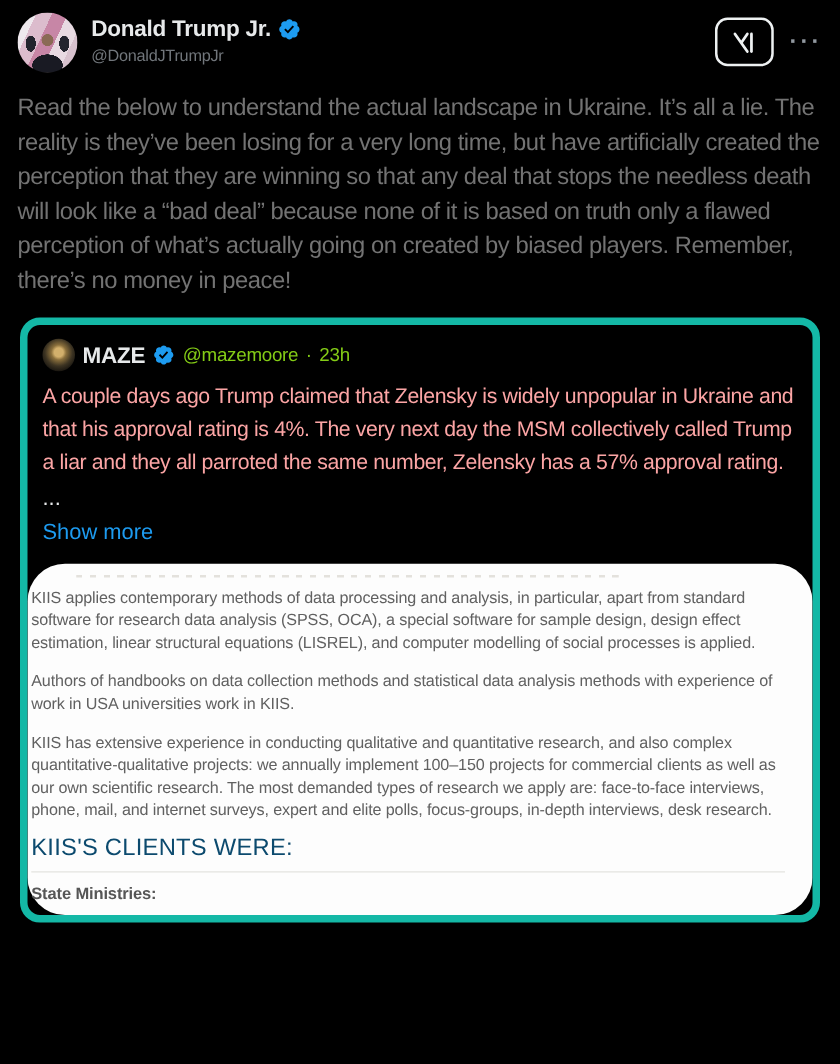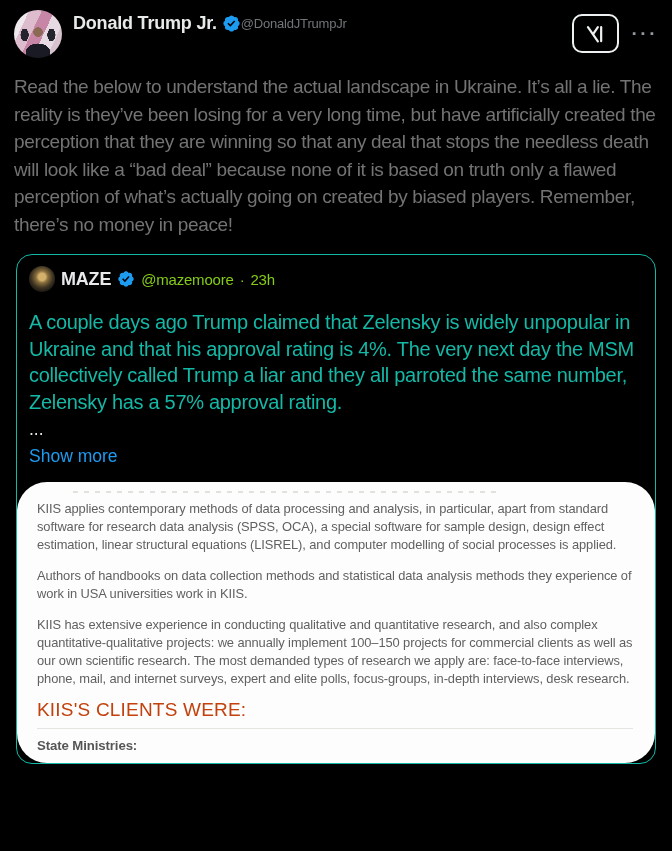--- a/index.html
+++ b/index.html
@@ -16,21 +16,21 @@
   .tweet-header { display: flex; align-items: flex-start; gap: 11px; padding-top: 2px; }
   .avatar {
     width: 48px; height: 48px; border-radius: 50%; flex: 0 0 48px;
     background:
       radial-gradient(circle at 50% 46%, #8a6a55 0 13%, rgba(0,0,0,0) 14%),
       radial-gradient(ellipse 42% 30% at 50% 88%, #191a23 0 60%, rgba(0,0,0,0) 61%),
       radial-gradient(ellipse 14% 22% at 22% 52%, #23242e 0 60%, rgba(0,0,0,0) 61%),
       radial-gradient(ellipse 14% 22% at 78% 52%, #23242e 0 60%, rgba(0,0,0,0) 61%),
       linear-gradient(115deg, #efe9ee 0 22%, #dcbccd 22% 40%, #c786a6 40% 58%, #e8dae2 58% 78%, #d8c2ce 78% 100%);
   }
-  .names { display: flex; padding-top: 3px; }
+  .names { display: flex; flex-direction: column; padding-top: 3px; }
   .name-row { display: flex; align-items: center; gap: 5px; }
   .display-name { font-size: 18px; font-weight: 700; letter-spacing: -0.2px; }
   .badge { width: 19px; height: 19px; display: inline-block; }
   .handle { font-size: 13px; color: #71767b; margin-top: 3px; letter-spacing: -0.2px; }
   .header-right { margin-left: auto; display: flex; align-items: center; gap: 13px; padding-top: 4px; }
   .grok-box {
     width: 47px; height: 39px; border: 2px solid #eef1f2; border-radius: 10px;
     display: flex; align-items: center; justify-content: center; background: transparent; cursor: pointer;
   }
   .more-dots { color: #9198a0; font-size: 19px; font-weight: 700; letter-spacing: 2.5px; line-height: 1; cursor: pointer; }
@@ -38,51 +38,51 @@
   
   .tweet-text {
     margin: 15px 0 16px;
     font-size: 19px; line-height: 27.5px; letter-spacing: -0.35px;
     color: #737373;
     white-space: pre-wrap;
   }
 
   
   .quote-card {
-    border: 1px solid #14b8a6; border-radius: 16px; overflow: hidden; cursor: pointer;
+    border: 6px solid #14b8a6; border-radius: 16px; overflow: hidden; cursor: pointer;
     margin: 0 2px;
   }
   .quote-pad { padding: 11px 12px 0; }
   .quote-header { display: flex; align-items: center; gap: 6px; }
   .quote-avatar {
     width: 26px; height: 26px; border-radius: 50%; flex: 0 0 26px;
     background: radial-gradient(circle at 50% 42%, #d3b06c 0 18%, #8a6f3c 30%, #3c3322 55%, #17140f 78%);
   }
   .quote-name { font-size: 18px; font-weight: 700; letter-spacing: -0.2px; }
   .quote-badge { width: 18px; height: 18px; }
   .quote-meta { color: #84cc16; font-size: 15px; letter-spacing: -0.2px; }
   .quote-text {
-    margin-top: 17px; font-size: 20px; line-height: 26.5px; letter-spacing: -0.3px; color: #14b8a6;
+    margin-top: 7px; font-size: 17px; line-height: 26.5px; letter-spacing: -0.3px; color: #fca5a5;
   }
   .quote-ellipsis { font-size: 17.5px; line-height: 24px; color: #e7e9ea; margin-top: 2px; }
   .show-more { color: #1d9bf0; font-size: 17.5px; line-height: 26px; display: inline-block; margin-top: 2px; text-decoration: none; }
 
   
   .quote-image {
     margin-top: 13px; background: #fdfdfd; color: #616161;
     font-size: 12.9px; line-height: 18px; letter-spacing: -0.1px;
-    padding: 9px 22px 8px 20px;
+    padding: 9px 22px 8px 3px;
     border-radius: 30px;
   }
   .img-smudge {
     height: 2px; width: 72%; margin: 0 0 7px 6%; opacity: 0.55;
     background: repeating-linear-gradient(90deg, #cfcbc2 0 5px, rgba(0,0,0,0) 5px 11px);
   }
   .quote-image p { margin-bottom: 13px; }
-  .kiis-heading { color: #c2410c; font-size: 19px; font-weight: 400; letter-spacing: 0.2px; margin: 1px 0 9px; }
+  .kiis-heading { color: #0c4a6e; font-size: 19px; font-weight: 400; letter-spacing: 0.2px; margin: 1px 0 9px; }
   .kiis-divider { border: none; border-top: 1px solid #e4e4e0; margin: 0 0 8px; }
   .kiis-section { margin-bottom: 11px; }
   .kiis-section:last-child { margin-bottom: 0; }
   .kiis-section-title { font-weight: 700; color: #565656; font-size: 13.2px; }
   .kiis-section-body { }
 </style>
 </head>
 <body>
 
 <div class="page">
@@ -126,21 +126,21 @@
       </div>
 
       <div class="quote-text">A couple days ago Trump claimed that Zelensky is widely unpopular in Ukraine and that his approval rating is 4%. The very next day the MSM collectively called Trump a liar and they all parroted the same number, Zelensky has a 57% approval rating.</div>
       <div class="quote-ellipsis">...</div>
       <a class="show-more" href="#">Show more</a>
     </div>
 
     <div class="quote-image">
       <div class="img-smudge"></div>
       <p>KIIS applies contemporary methods of data processing and analysis, in particular, apart from standard software for research data analysis (SPSS, OCA), a special software for sample design, design effect estimation, linear structural equations (LISREL), and computer modelling of social processes is applied.</p>
-      <p>Authors of handbooks on data collection methods and statistical data analysis methods they experience of work in USA universities work in KIIS.</p>
+      <p>Authors of handbooks on data collection methods and statistical data analysis methods with experience of work in USA universities work in KIIS.</p>
       <p>KIIS has extensive experience in conducting qualitative and quantitative research, and also complex quantitative-qualitative projects: we annually implement 100–150 projects for commercial clients as well as our own scientific research.  The most demanded types of research we apply are: face-to-face interviews, phone, mail, and internet surveys, expert and elite polls, focus-groups, in-depth interviews, desk research.</p>
       <div class="kiis-heading">KIIS'S CLIENTS WERE:</div>
       <hr class="kiis-divider">
       <div class="kiis-section">
         <div class="kiis-section-title">State Ministries:</div>
       </div>
     </div>
   </div>
 
 </div>

